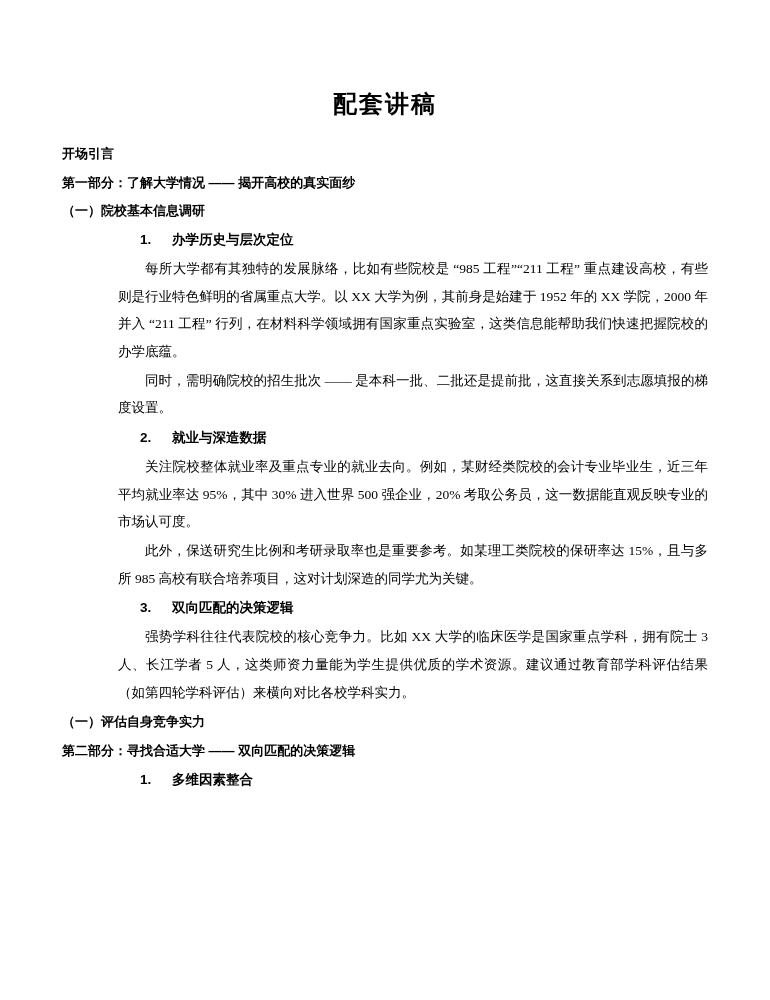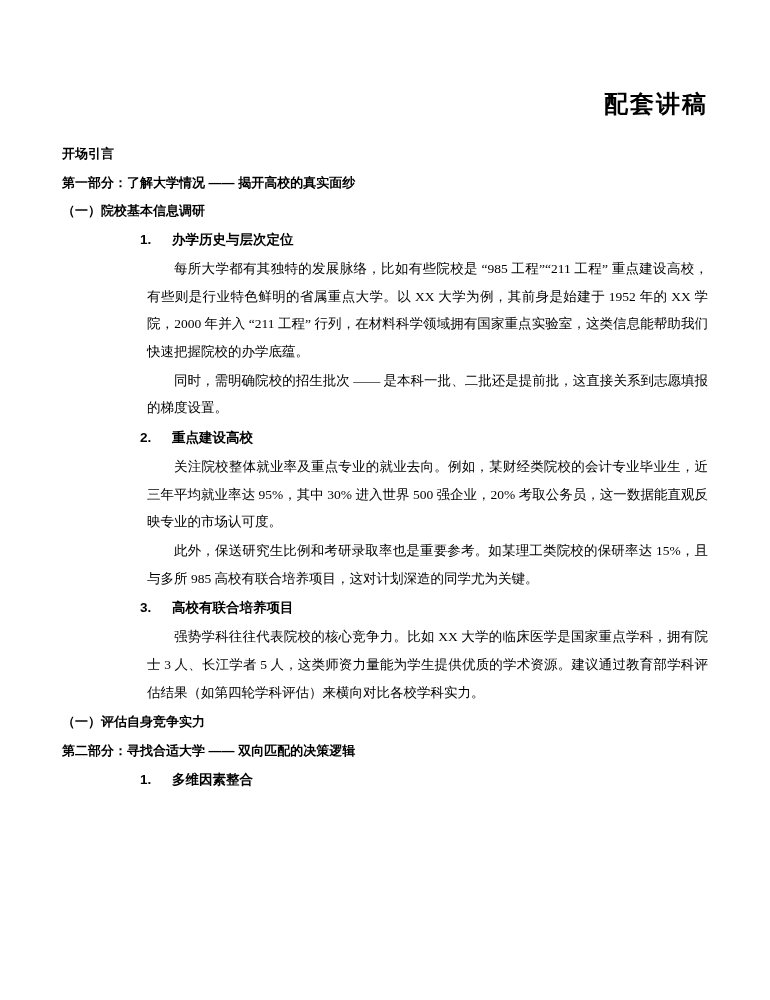--- a/index.html
+++ b/index.html
@@ -15,21 +15,21 @@
   }
   .page {
     position: relative;
     width: 770px;
     height: 1000px;
     box-sizing: border-box;
     padding: 58px 62px 40px 62px;
     background: #ffffff;
   }
   .doc-title {
-    text-align: right;
+    text-align: center;
     font-family: "Liberation Sans", "DejaVu Sans", sans-serif;
     font-weight: bold;
     font-size: 24px;
     letter-spacing: 2px;
     margin: 30px 0 22px 0;
   }
   .heading-bold {
     font-family: "Liberation Sans", "DejaVu Sans", sans-serif;
     font-weight: bold;
     font-size: 13px;
@@ -40,21 +40,21 @@
   .h-indent-1 { margin-left: 0px; }
   .para {
     font-size: 13.5px;
     line-height: 2.05;
     text-align: justify;
     text-justify: inter-ideograph;
     margin: 0 0 1px 0;
     text-indent: 2em;
   }
   .para-indent-block {
-    margin-left: 85px;
+    margin-left: 56px;
     text-indent: 2em;
   }
   .numbered {
     font-family: "Liberation Sans", "DejaVu Sans", sans-serif;
     font-weight: bold;
     font-size: 13.5px;
     line-height: 2.0;
     margin: 2px 0 2px 0;
     padding-left: 110px;
     position: relative;
@@ -69,22 +69,22 @@
 
 <div class="page">
   <div class="doc-title">配套讲稿</div>
   <div id="doc-body">
       <div class="heading-bold h-indent-0">开场引言</div>
       <div class="heading-bold h-indent-0">第一部分：了解大学情况 —— 揭开高校的真实面纱</div>
       <div class="heading-bold h-indent-1">（一）院校基本信息调研</div>
       <div class="numbered"><span class="num">1.</span><span>办学历史与层次定位</span></div>
       <p class="para para-indent-block">每所大学都有其独特的发展脉络，比如有些院校是 “985 工程”“211 工程” 重点建设高校，有些则是行业特色鲜明的省属重点大学。以 XX 大学为例，其前身是始建于 1952 年的 XX 学院，2000 年并入 “211 工程” 行列，在材料科学领域拥有国家重点实验室，这类信息能帮助我们快速把握院校的办学底蕴。</p>
       <p class="para para-indent-block">同时，需明确院校的招生批次 —— 是本科一批、二批还是提前批，这直接关系到志愿填报的梯度设置。</p>
-      <div class="numbered"><span class="num">2.</span><span>重点建设高校</span></div>
+      <div class="numbered"><span class="num">2.</span><span>就业与深造数据</span></div>
       <p class="para para-indent-block">关注院校整体就业率及重点专业的就业去向。例如，某财经类院校的会计专业毕业生，近三年平均就业率达 95%，其中 30% 进入世界 500 强企业，20% 考取公务员，这一数据能直观反映专业的市场认可度。</p>
       <p class="para para-indent-block">此外，保送研究生比例和考研录取率也是重要参考。如某理工类院校的保研率达 15%，且与多所 985 高校有联合培养项目，这对计划深造的同学尤为关键。</p>
-      <div class="numbered"><span class="num">3.</span><span>高校有联合培养项目</span></div>
+      <div class="numbered"><span class="num">3.</span><span>双向匹配的决策逻辑</span></div>
       <p class="para para-indent-block">强势学科往往代表院校的核心竞争力。比如 XX 大学的临床医学是国家重点学科，拥有院士 3 人、长江学者 5 人，这类师资力量能为学生提供优质的学术资源。建议通过教育部学科评估结果（如第四轮学科评估）来横向对比各校学科实力。</p>
       <div class="heading-bold h-indent-1">（一）评估自身竞争实力</div>
       <div class="heading-bold h-indent-0">第二部分：寻找合适大学 —— 双向匹配的决策逻辑</div>
       <div class="numbered"><span class="num">1.</span><span>多维因素整合</span></div>
     </div>
 </div>
 
 </body></html>

